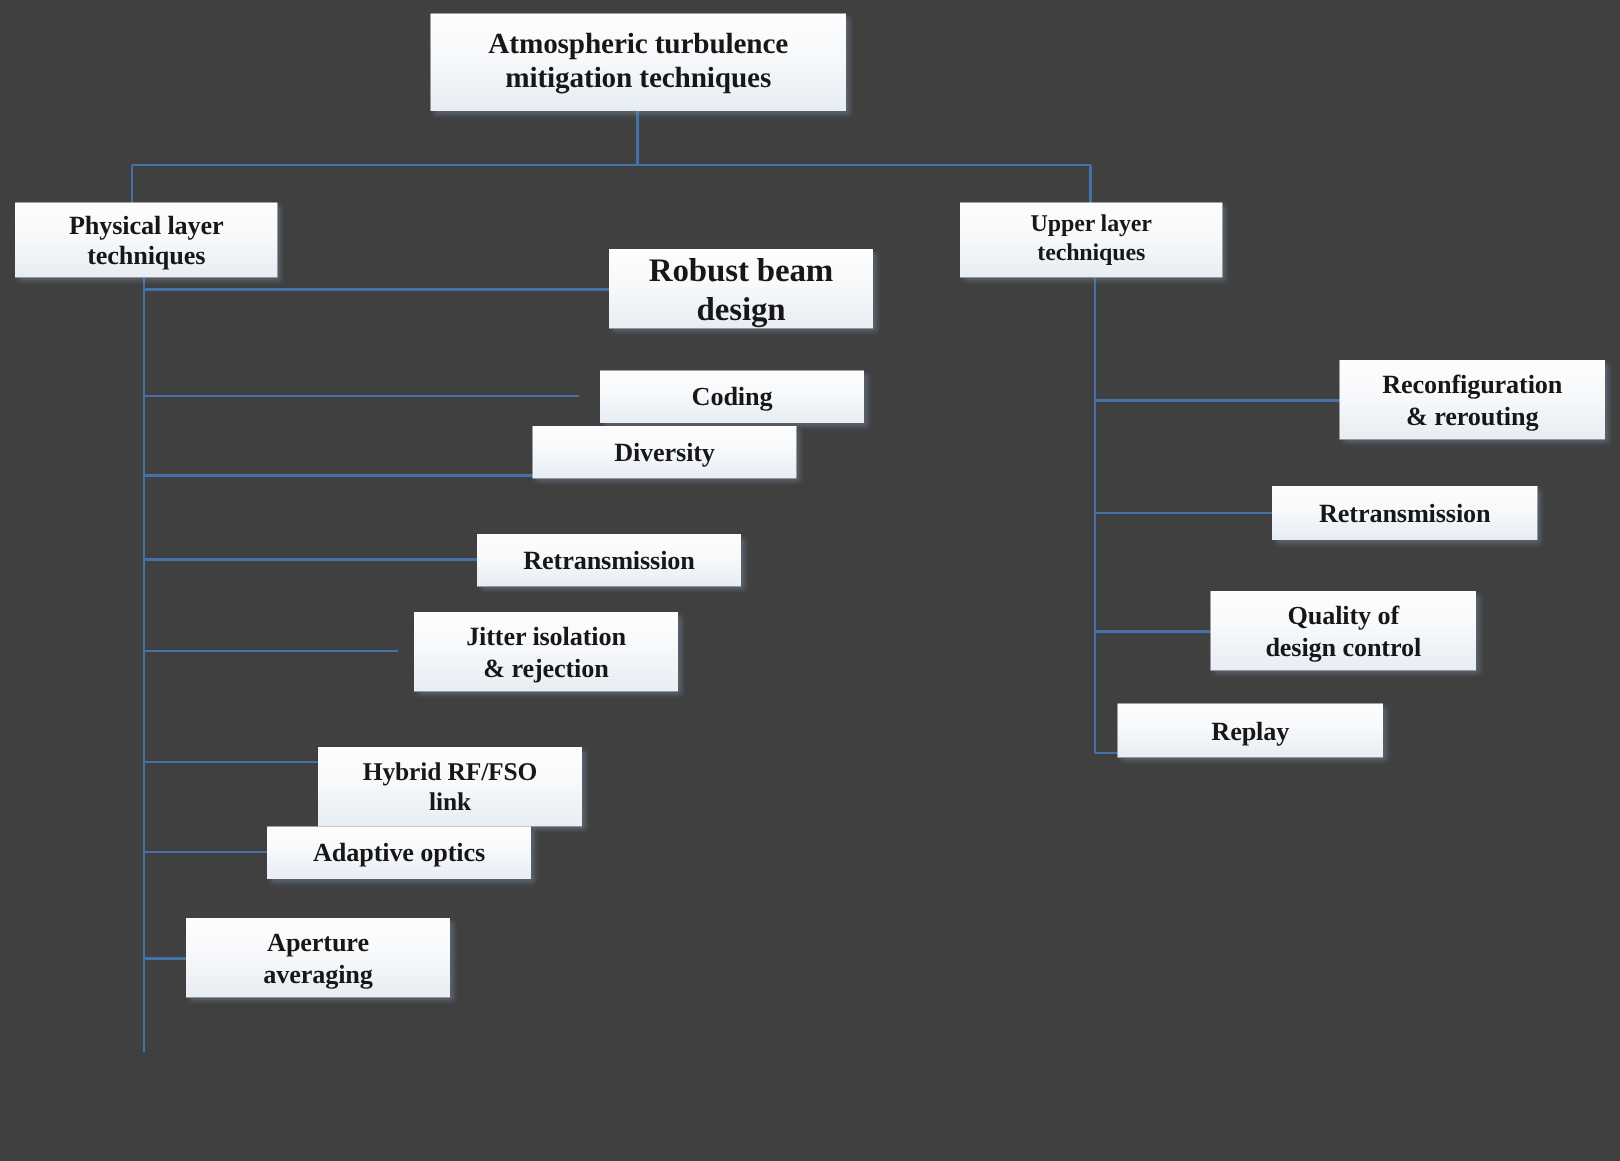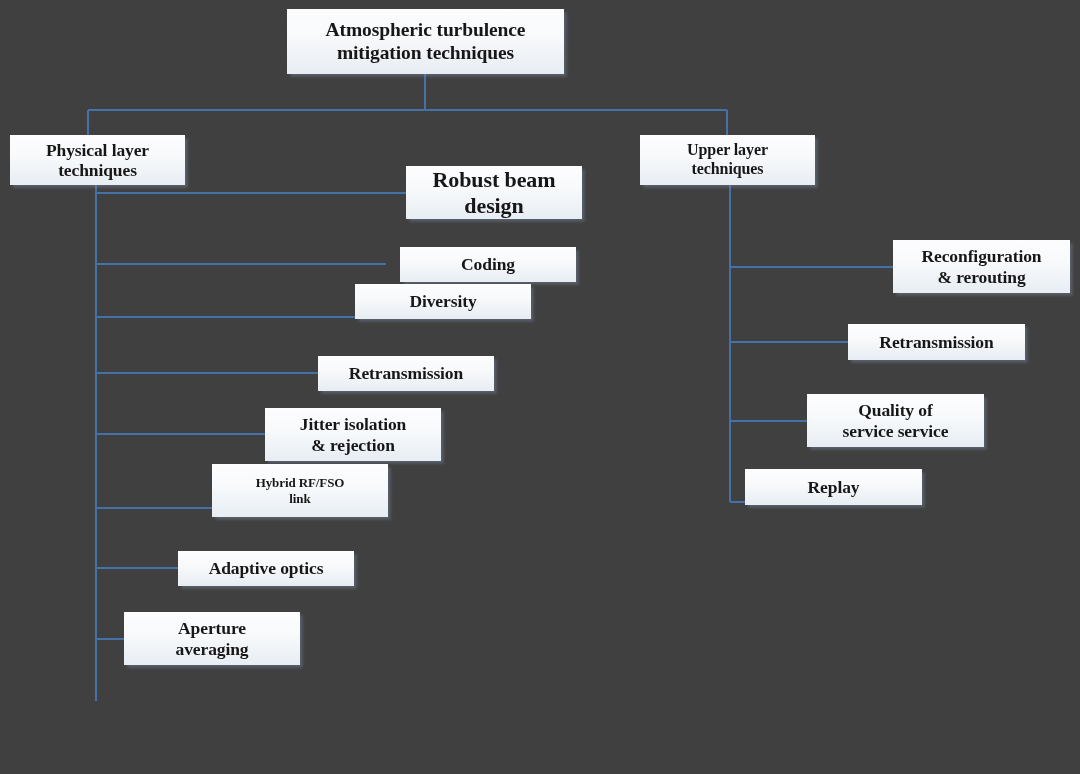--- a/index.html
+++ b/index.html
@@ -96,28 +96,28 @@
   </div>
 
   <div class="node" style="left:355px;top:284px;width:176px;height:35px;font-size:17.5px;">
     <span>Diversity</span>
   </div>
 
   <div class="node" style="left:318px;top:356px;width:176px;height:35px;font-size:17.5px;">
     <span>Retransmission</span>
   </div>
 
-  <div class="node" style="left:265px;top:408px;width:176px;height:53px;font-size:17.5px;">
+  <div class="node" style="left:276px;top:408px;width:176px;height:53px;font-size:17.5px;">
     <span>
       <span>Jitter isolation</span>
       <span>&amp; rejection</span>
     </span>
   </div>
 
-  <div class="node" style="left:212px;top:464px;width:176px;height:53px;font-size:13px;justify-content:center;">
+  <div class="node" style="left:212px;top:498px;width:176px;height:53px;font-size:17px;justify-content:center;">
     <span>
       <span>Hybrid RF/FSO</span>
       <span>link</span>
     </span>
   </div>
 
   <div class="node" style="left:178px;top:551px;width:176px;height:35px;font-size:17.5px;">
     <span>Adaptive optics</span>
   </div>
 
@@ -136,21 +136,21 @@
     </span>
   </div>
 
   <div class="node" style="left:848px;top:324px;width:177px;height:36px;font-size:17.5px;">
     <span>Retransmission</span>
   </div>
 
   <div class="node" style="left:807px;top:394px;width:177px;height:53px;font-size:17.5px;">
     <span>
       <span>Quality of</span>
-      <span>service service</span>
+      <span>design control</span>
     </span>
   </div>
 
   <div class="node" style="left:745px;top:469px;width:177px;height:36px;font-size:17.5px;">
     <span>Replay</span>
   </div>
 
 </div>
 
 </body></html>

